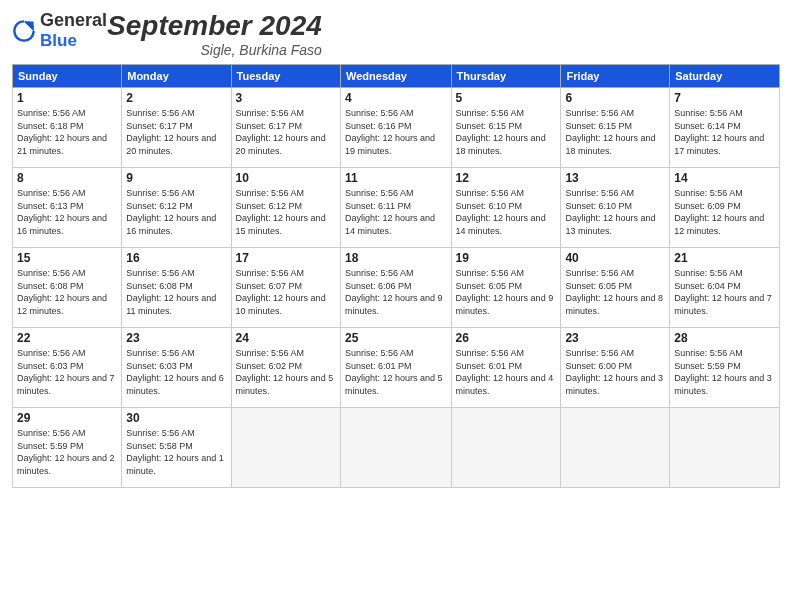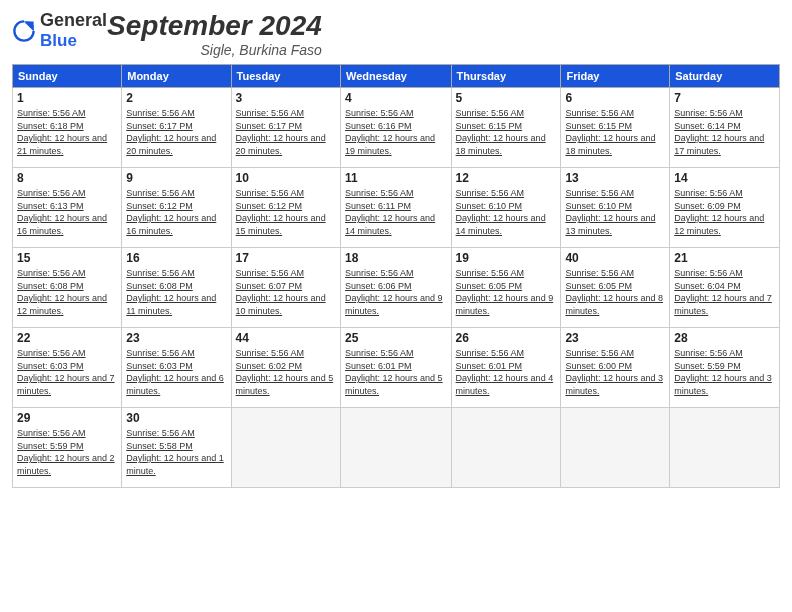--- a/index.html
+++ b/index.html
@@ -72,21 +72,20 @@
       font-size: 12px;
       font-weight: bold;
       color: #222;
       display: block;
       margin-bottom: 2px;
     }
     .day-detail {
       color: #333;
       font-size: 9px;
       line-height: 1.4;
-      text-decoration: underline;
     }
     .week-row td {
       height: 80px;
     }
   </style>
 </head>
 <body>
 
 <div class="container">
   <div class="header-row">
@@ -259,21 +258,21 @@
 Sunset: 6:03 PM
 Daylight: 12 hours and 7 minutes.</div>
           </td>
           <td>
             <span class="day-num">23</span>
             <div class="day-detail" style="white-space: pre-line;">Sunrise: 5:56 AM
 Sunset: 6:03 PM
 Daylight: 12 hours and 6 minutes.</div>
           </td>
           <td>
-            <span class="day-num">44</span>
+            <span class="day-num">24</span>
             <div class="day-detail" style="white-space: pre-line;">Sunrise: 5:56 AM
 Sunset: 6:02 PM
 Daylight: 12 hours and 5 minutes.</div>
           </td>
           <td>
             <span class="day-num">25</span>
             <div class="day-detail" style="white-space: pre-line;">Sunrise: 5:56 AM
 Sunset: 6:01 PM
 Daylight: 12 hours and 5 minutes.</div>
           </td>

